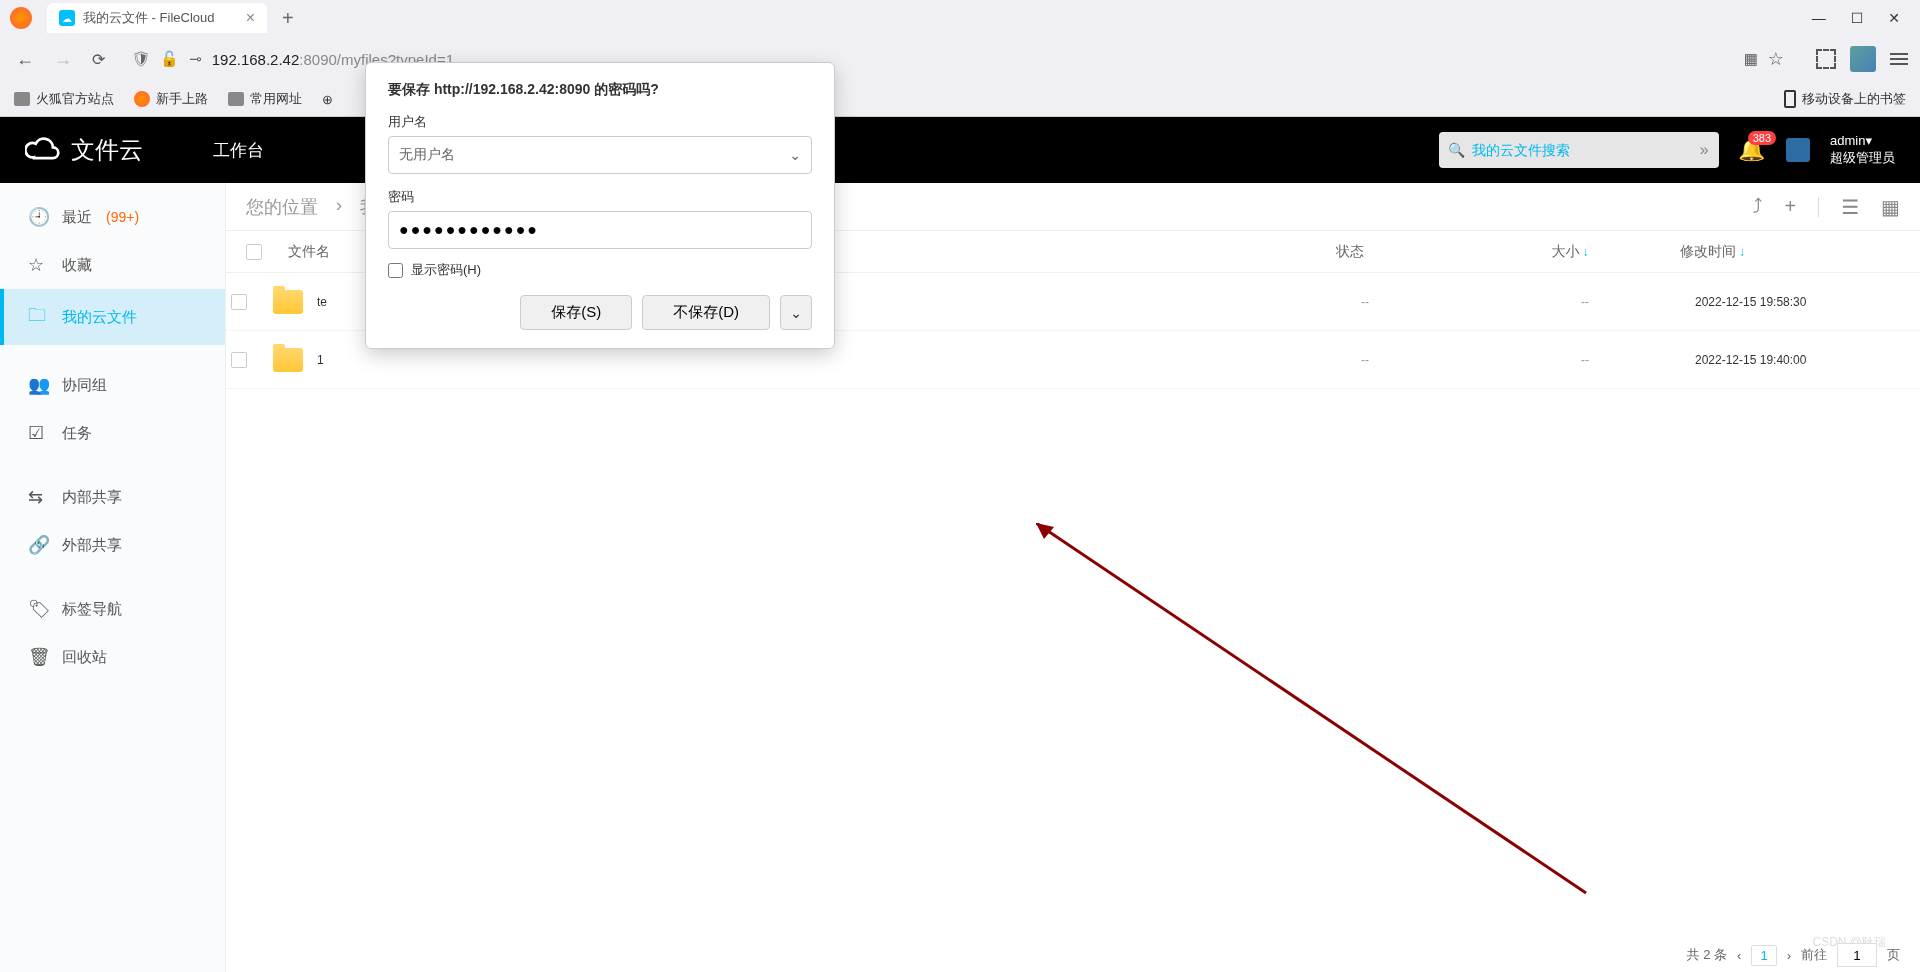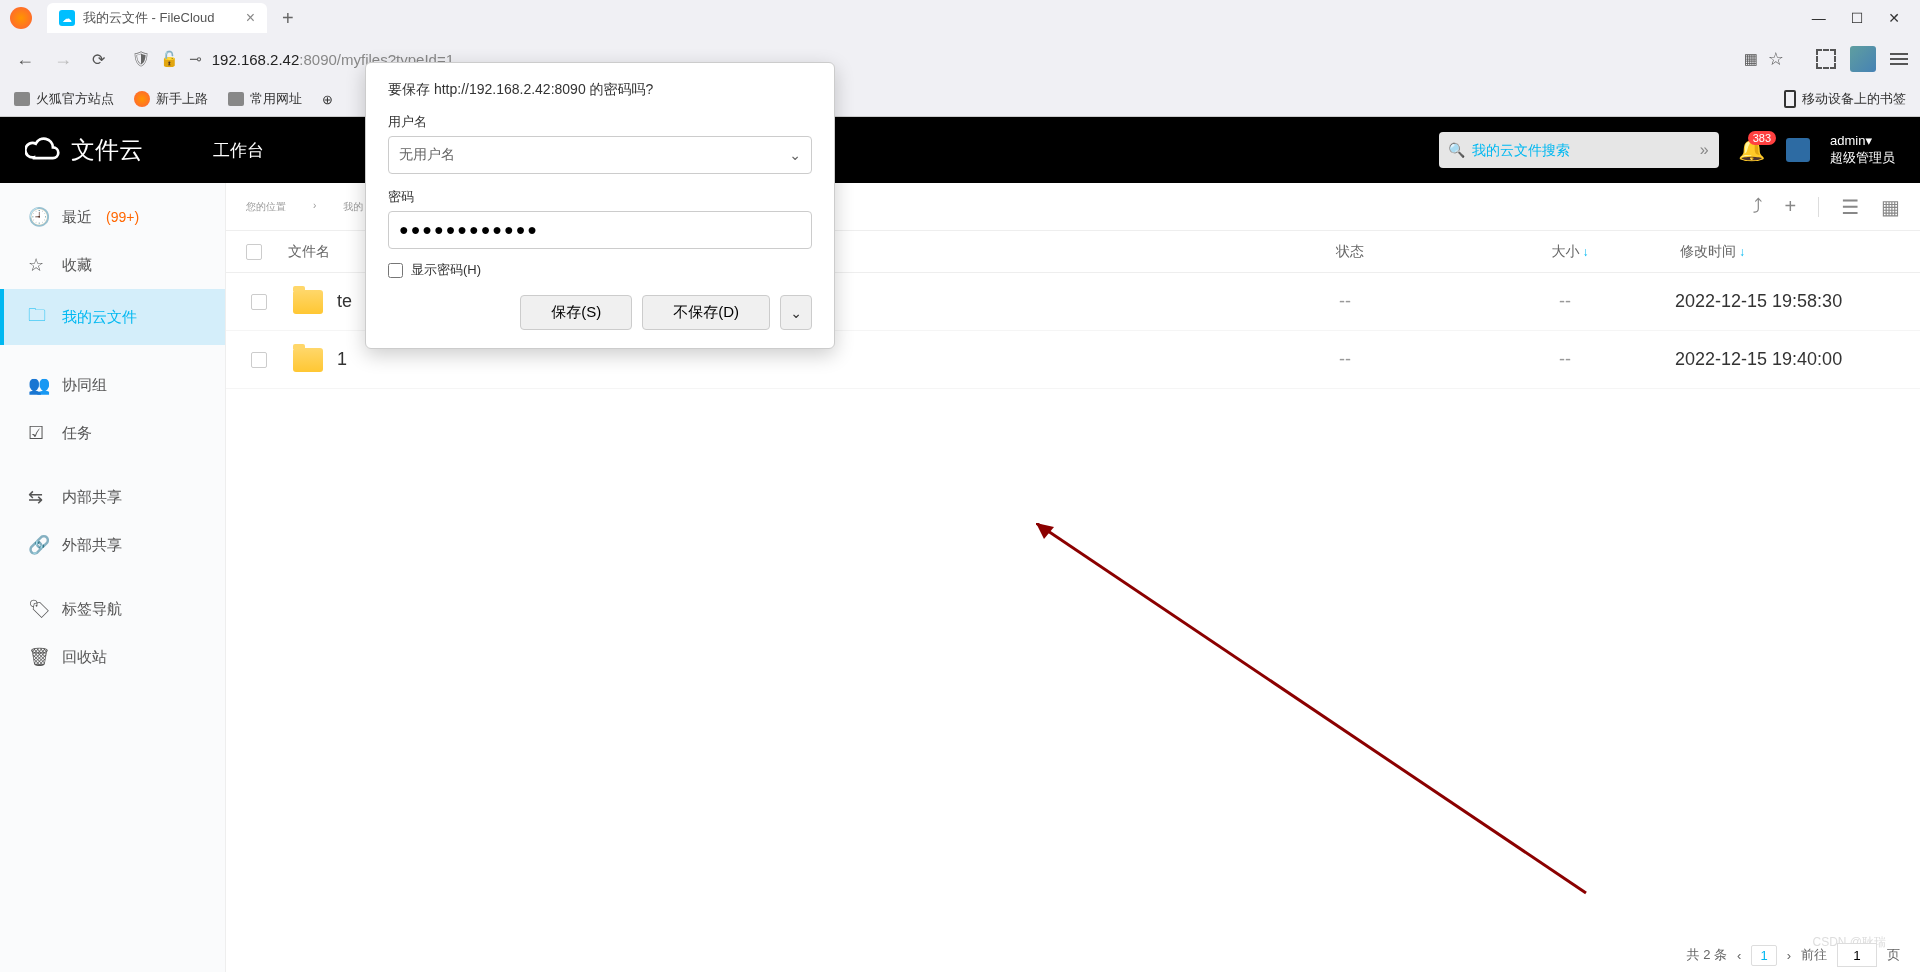--- a/index.html
+++ b/index.html
@@ -61,45 +61,45 @@
 .layout{display:flex;height:calc(100% - 182px)}
 .sidebar{width:226px;background:#fafbfc;border-right:1px solid #eee;padding-top:10px}
 .side-item{display:flex;align-items:center;gap:14px;padding:13px 28px;color:#555;cursor:pointer;font-size:15px}
 .side-item.active{background:#d4eefa;color:#00b8f1;border-left:4px solid #00b8f1;padding-left:24px}
 .side-icon{width:20px;font-size:18px;color:inherit}
 .side-count{color:#ff6600;font-size:14px}
 .side-gap{height:16px}
 
 .main{flex:1;display:flex;flex-direction:column;position:relative}
 .topbar{height:48px;display:flex;align-items:center;padding:0 20px;border-bottom:1px solid #eee}
-.breadcrumb{color:#999;font-size:10px;display:flex;gap:27px}
+.breadcrumb{color:#999;font-size:18px;display:flex;gap:18px}
 .topbar-actions{margin-left:auto;display:flex;align-items:center;gap:22px;color:#888;font-size:20px}
 .view-sep{width:1px;height:20px;background:#ddd}
 
 .table-head{display:flex;align-items:center;padding:0 20px;height:42px;border-bottom:1px solid #eee;color:#666;font-size:14px}
 .chk{width:16px;height:16px;border:1px solid #ccc;border-radius:2px;margin-right:26px}
 .col-name{flex:1}
 .col-status{width:220px;text-align:center}
 .col-size{width:220px;text-align:center}
 .col-date{width:220px}
 .sort-arrow{color:#00b8f1;font-size:12px;margin-left:3px}
 
-.row{display:flex;align-items:center;padding:0 25px;height:58px;border-bottom:1px solid #f5f5f5;font-size:18px}
+.row{display:flex;align-items:center;padding:0 5px;height:58px;border-bottom:1px solid #f5f5f5;font-size:12px}
 .folder-icon{width:30px;height:24px;background:linear-gradient(#ffd76a,#ffc733);border-radius:3px;margin-right:14px;position:relative}
 .folder-icon:before{content:"";position:absolute;top:-4px;left:0;width:12px;height:5px;background:#ffd76a;border-radius:2px 2px 0 0}
 .col-val{color:#999}
 
 .pagination{position:absolute;bottom:6px;right:20px;display:flex;align-items:center;gap:10px;font-size:13px;color:#666}
 .page-num{color:#00b8f1;padding:2px 8px;border:1px solid #ddd;border-radius:2px}
 .page-input{width:40px;height:24px;border:1px solid #ddd;text-align:center}
 .watermark{position:absolute;bottom:22px;right:34px;color:#ddd;font-size:12px}
 
 
 .popup{position:absolute;top:62px;left:365px;width:470px;background:#fff;border:1px solid #ccc;border-radius:6px;box-shadow:0 6px 20px rgba(0,0,0,0.2);padding:18px 22px;z-index:100}
-.popup-title{font-size:14px;font-weight:400;color:#333;margin-bottom:14px}
+.popup-title{font-size:14px;font-weight:700;color:#333;margin-bottom:14px}
 .popup-label{font-size:13px;color:#333;margin-bottom:5px}
 .popup-select{width:100%;height:38px;border:1px solid #ccc;border-radius:4px;padding:0 10px;display:flex;align-items:center;justify-content:space-between;margin-bottom:14px;color:#666;font-size:14px}
 .popup-input{width:100%;height:38px;border:1px solid #ccc;border-radius:4px;padding:0 10px;margin-bottom:12px;font-size:16px;letter-spacing:2px}
 .popup-check{display:flex;align-items:center;gap:8px;font-size:13px;margin-bottom:16px}
 .popup-check input{width:15px;height:15px}
 .popup-actions{display:flex;justify-content:flex-end;gap:10px}
 .popup-btn{padding:7px 30px;border:1px solid #ccc;background:#f0f0f0;border-radius:4px;font-size:15px;cursor:pointer}
 .popup-dd{width:32px;display:flex;align-items:center;justify-content:center;border:1px solid #ccc;background:#f0f0f0;border-radius:4px}
 
 .arrow-annot{position:absolute;top:340px;left:810px;width:560px;height:380px;pointer-events:none;z-index:50}

